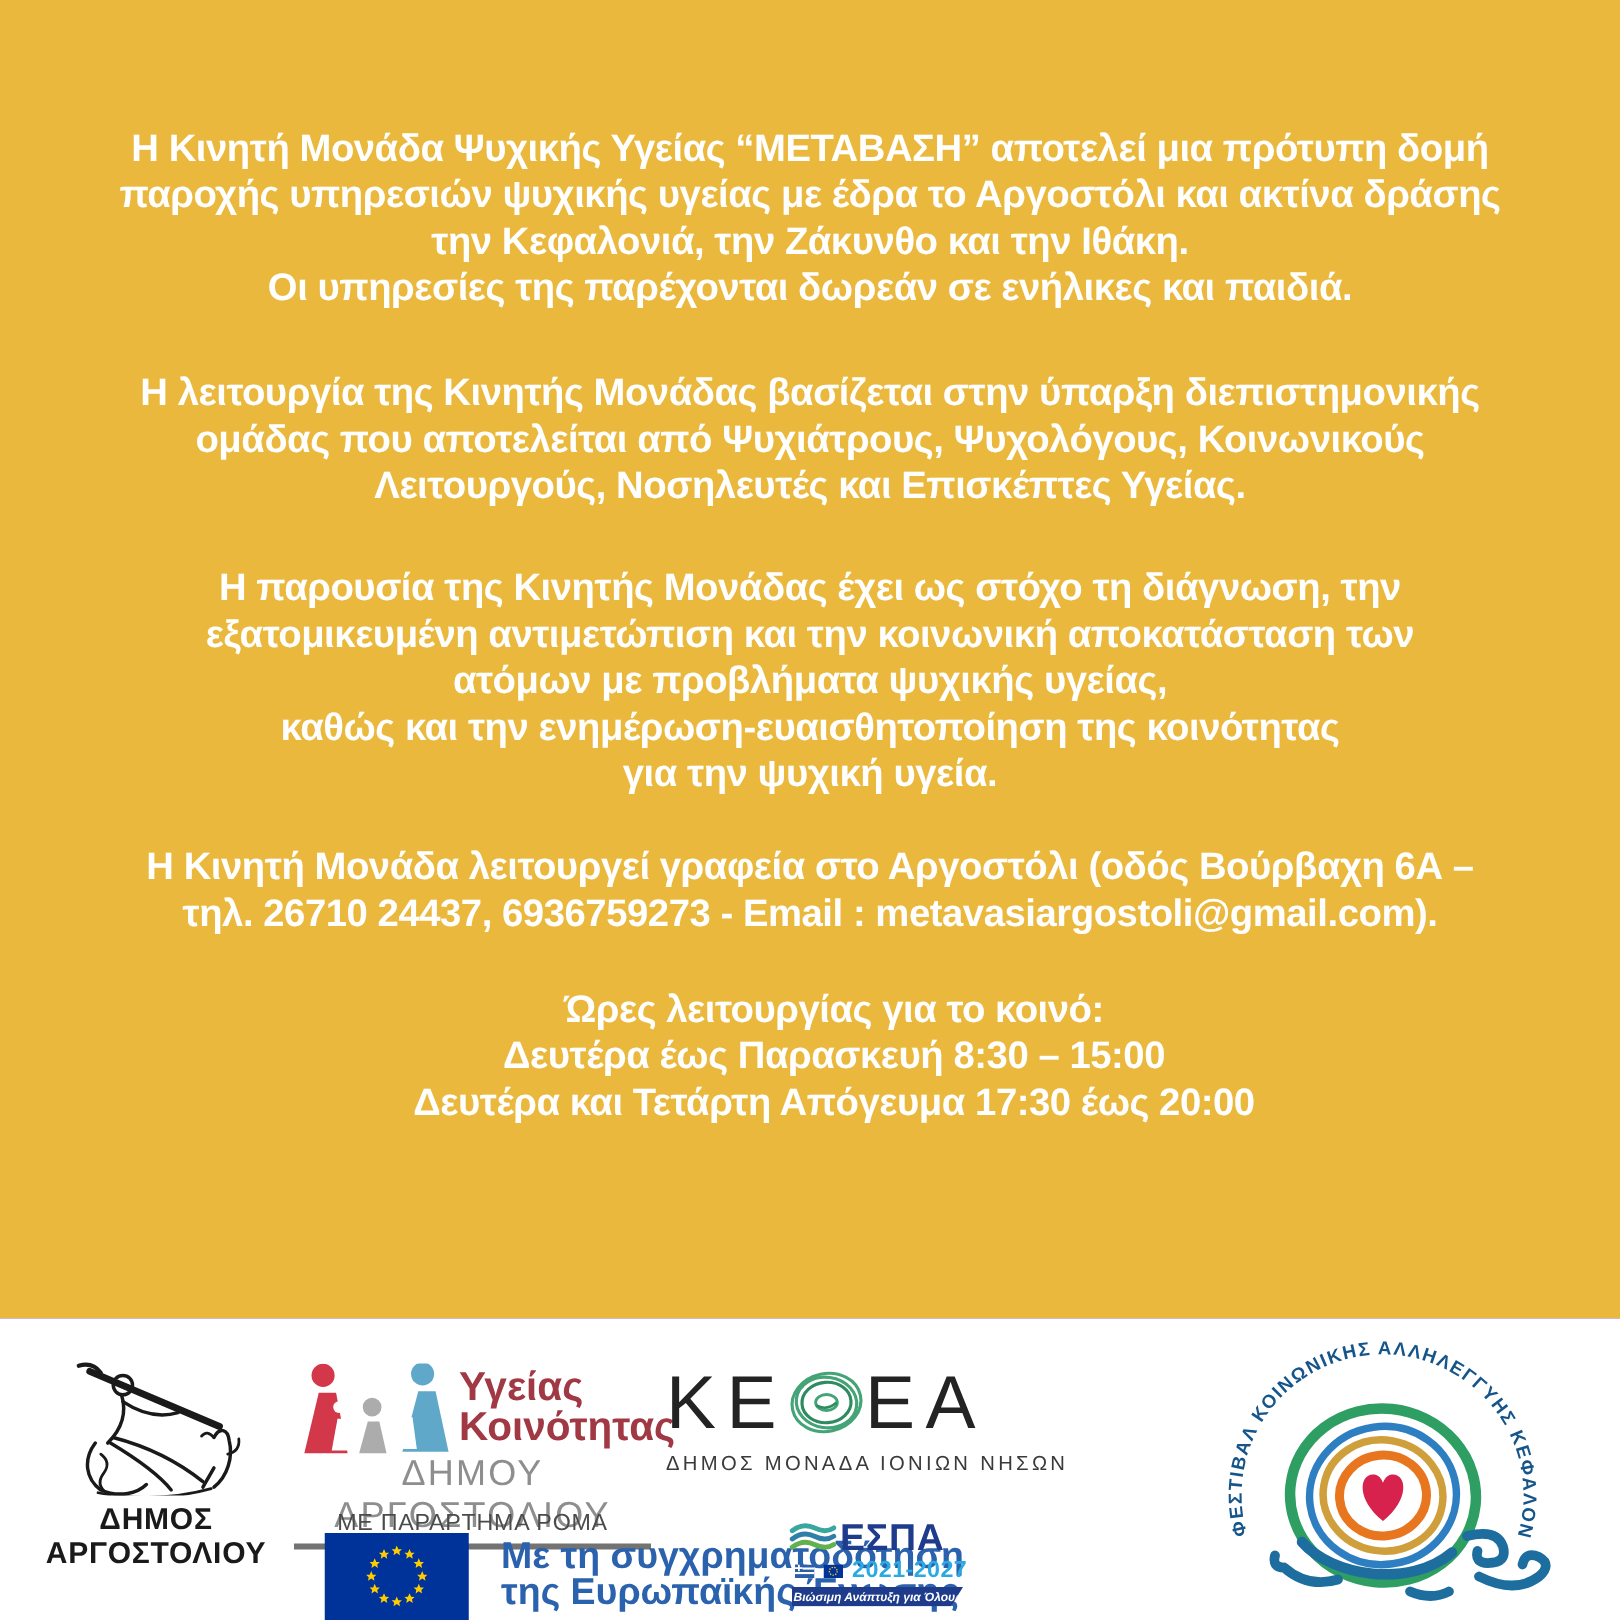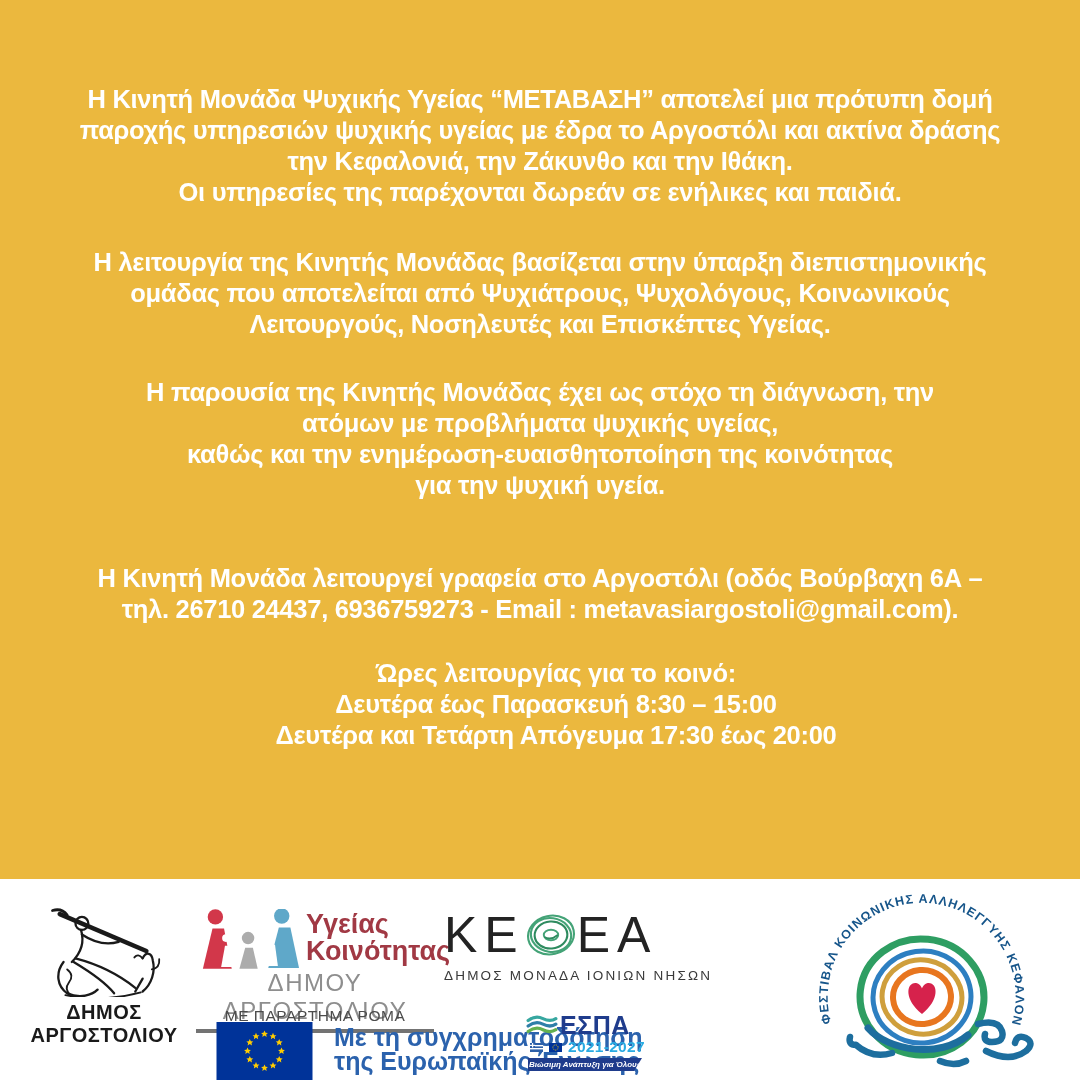--- a/index.html
+++ b/index.html
@@ -62,20 +62,21 @@
       <div class="line">την Κεφαλονιά, την Ζάκυνθο και την Ιθάκη.</div>
       <div class="line">Οι υπηρεσίες της παρέχονται δωρεάν σε ενήλικες και παιδιά.</div>
     </div>
     <div class="para p2">
       <div class="line">Η λειτουργία της Κινητής Μονάδας βασίζεται στην ύπαρξη διεπιστημονικής</div>
       <div class="line">ομάδας που αποτελείται από Ψυχιάτρους, Ψυχολόγους, Κοινωνικούς</div>
       <div class="line">Λειτουργούς, Νοσηλευτές και Επισκέπτες Υγείας.</div>
     </div>
     <div class="para p3">
       <div class="line">Η παρουσία της Κινητής Μονάδας έχει ως στόχο τη διάγνωση, την</div>
+      <div class="line">εξατομικευμένη αντιμετώπιση και την κοινωνική αποκατάσταση των</div>
       <div class="line">ατόμων με προβλήματα ψυχικής υγείας,</div>
       <div class="line">καθώς και την ενημέρωση-ευαισθητοποίηση της κοινότητας</div>
       <div class="line">για την ψυχική υγεία.</div>
     </div>
     <div class="para p4">
       <div class="line">Η Κινητή Μονάδα λειτουργεί γραφεία στο Αργοστόλι (οδός Βούρβαχη 6Α –</div>
       <div class="line">τηλ. 26710 24437, 6936759273  - Email :  metavasiargostoli@gmail.com).</div>
     </div>
     <div class="para p5">
       <div class="line">Ώρες λειτουργίας για το κοινό:</div>

